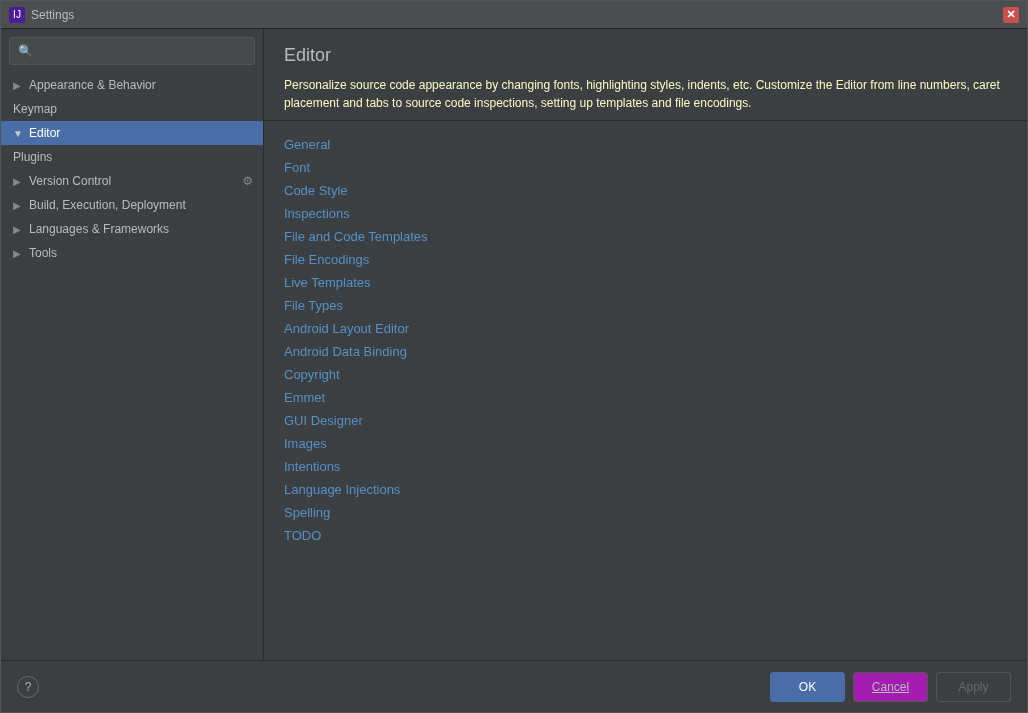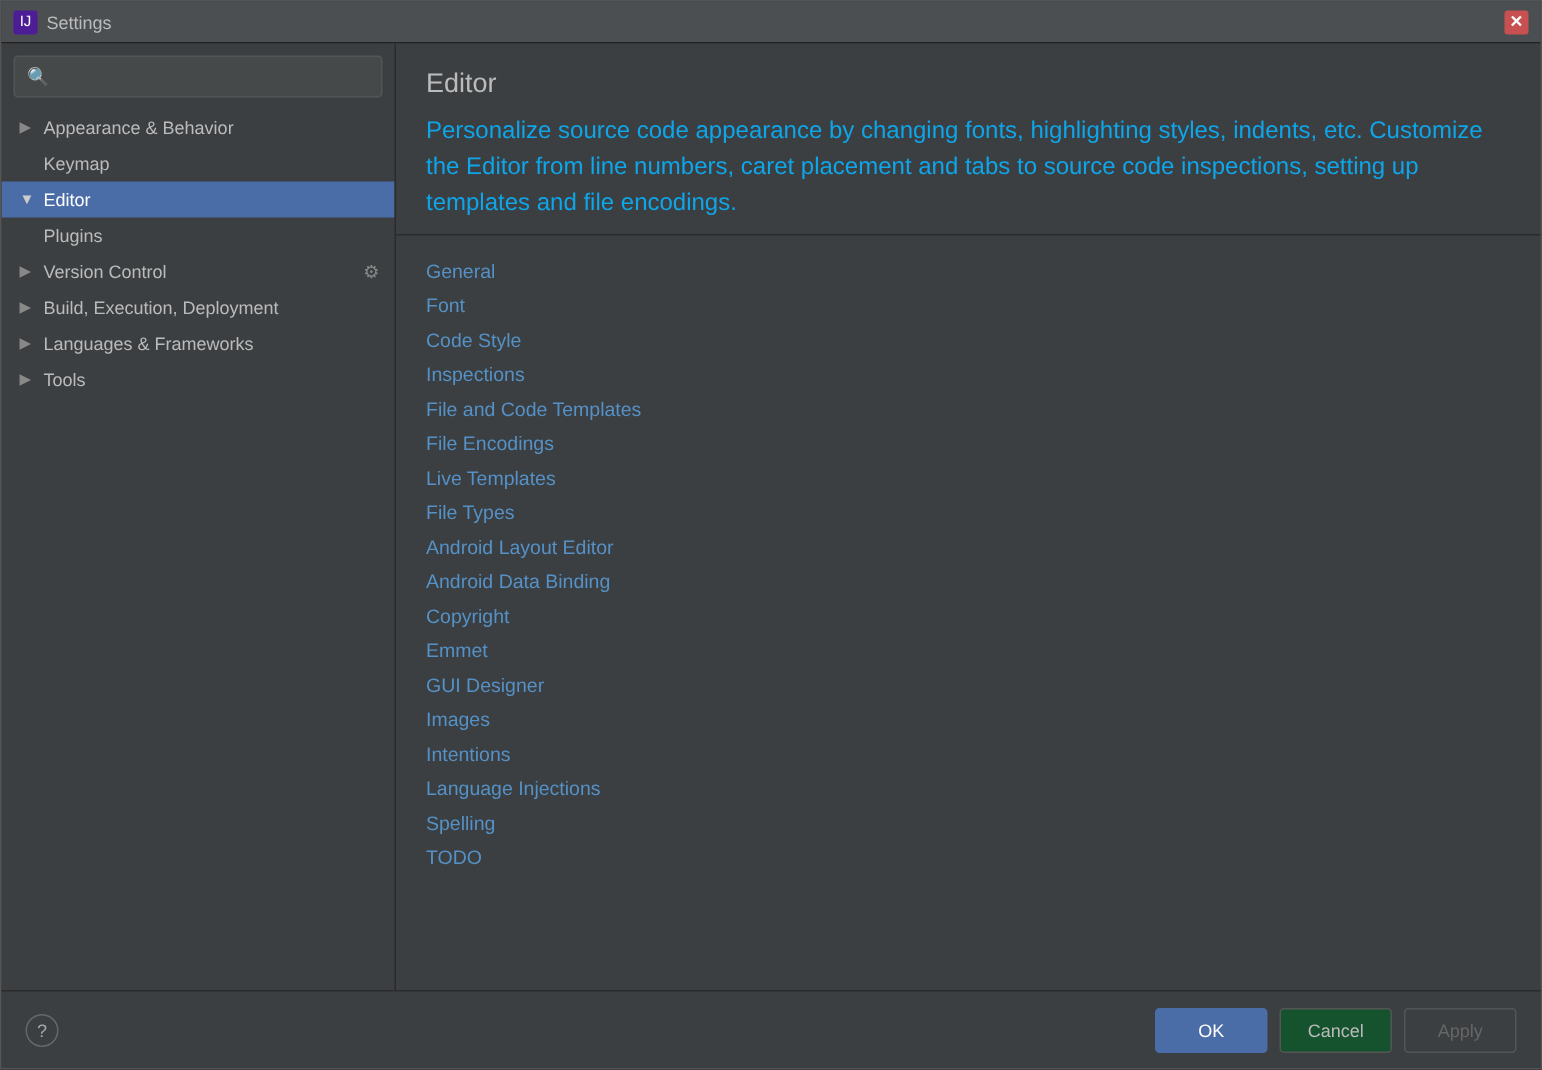--- a/index.html
+++ b/index.html
@@ -144,21 +144,21 @@
     }
 
     .nav-item .gear-icon {
       position: absolute;
       right: 10px;
       color: #888;
       font-size: 12px;
     }
 
     .nav-item-indented {
-      padding-left: 28px;
+      padding-left: 12px;
       align-items: flex-end;
     }
 
     .right-panel {
       flex: 1;
       display: flex;
       flex-direction: column;
       background: #3c3f41;
       overflow: hidden;
     }
@@ -170,22 +170,22 @@
     }
 
     .panel-title {
       font-size: 18px;
       color: #bbbbbb;
       margin-bottom: 10px;
       font-weight: normal;
     }
 
     .panel-description {
-      font-size: 16px;
-      color: #0ea5e9;
+      font-size: 12px;
+      color: #fef9c3;
       line-height: 1.5;
     }
 
     .panel-links {
       flex: 1;
       padding: 12px 20px;
       overflow-y: auto;
     }
 
     .link-item {
@@ -245,22 +245,23 @@
       border: 1px solid #555;
     }
 
     .btn-primary {
       background: #4a6da7;
       color: #ffffff;
       border-color: #4a6da7;
     }
 
     .btn-secondary {
-      background: #14532d;
-      color: #bbbbbb;
+      background: #a21caf;
+      color: #bbbbbb;
+      text-decoration: underline;
     }
 
     .btn-disabled {
       background: #3c3f41;
       color: #666;
       border-color: #555;
       text-align: right;
     }
 
     ::-webkit-scrollbar {

